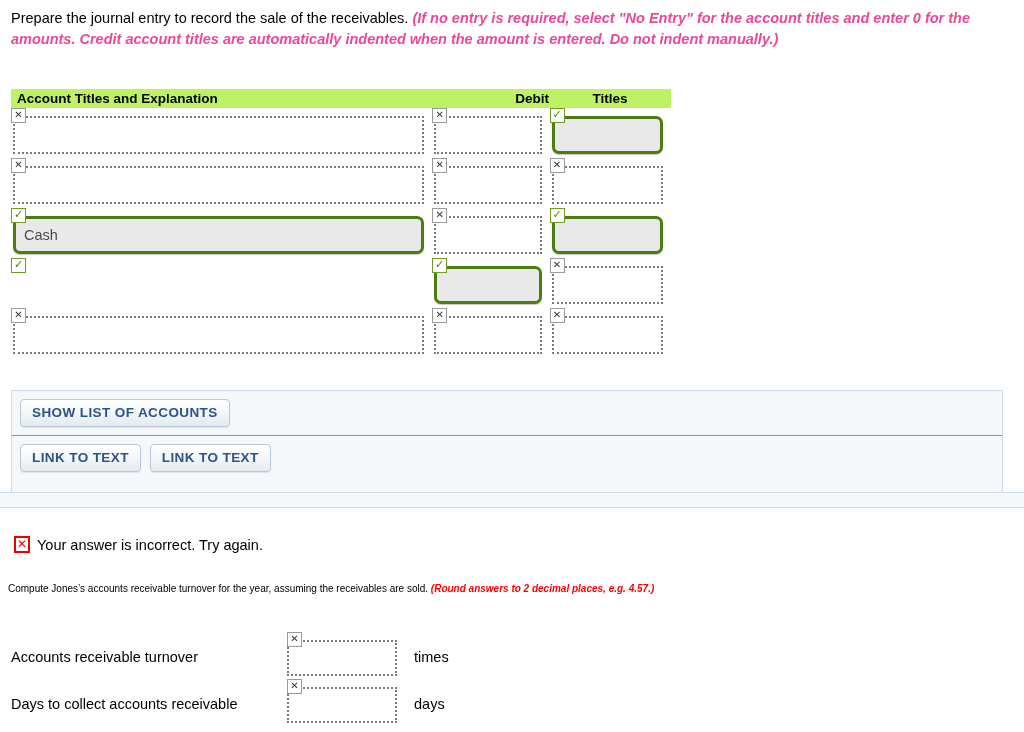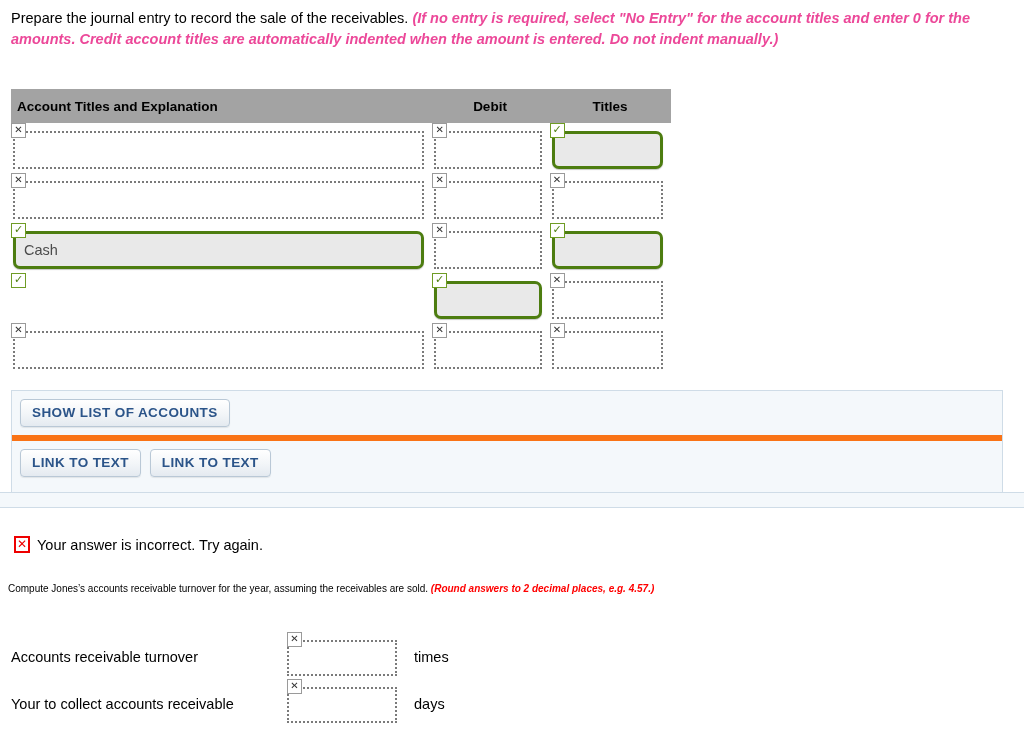--- a/index.html
+++ b/index.html
@@ -34,28 +34,28 @@
 
   
   .je-table {
     position: absolute;
     left: 11px;
     top: 89px;
     width: 660px;
   }
   .je-head {
     display: flex;
-    background: #a3a3a3;
-    height: 34px;
+    background: #bef264;
+    height: 19px;
     align-items: center;
     font-weight: bold;
     font-size: 13.5px;
   }
   .je-head .c-title { width: 420px; padding-left: 6px; box-sizing: border-box; }
-  .je-head .c-debit { width: 118px; text-align: center; }
+  .je-head .c-debit { width: 118px; text-align: right; }
   .je-head .c-credit { width: 122px; text-align: center; }
 
   .je-row {
     display: flex;
     height: 50px;
     align-items: flex-start;
   }
   .cell {
     position: relative;
     box-sizing: border-box;
@@ -126,21 +126,21 @@
     position: absolute;
     left: 11px;
     top: 390px;
     width: 992px;
     background: #f4f8fb;
     border: 1px solid #cfdce7;
     box-sizing: border-box;
   }
   .panel-row {
     padding: 8px 8px;
-    border-bottom: 6px solid #f97316;
+    border-bottom: 1px solid #f97316;
     display: flex;
     gap: 9px;
   }
   .panel-row.last {
     border-bottom: none;
     padding-bottom: 22px;
   }
   .btn {
     display: inline-block;
     background: linear-gradient(to bottom, #ffffff 0%, #f2f5f8 55%, #e4eaf0 100%);
@@ -335,20 +335,20 @@
 <div id="answers-container">
     <div class="ans-row r1">
       <div class="ans-label">Accounts receivable turnover</div>
       <div class="ans-box-wrap">
         <div class="ans-box"></div>
         <span class="marker wrong" style="top: -2px;">✕</span>
       </div>
       <div class="ans-unit">times</div>
     </div>
     <div class="ans-row r2">
-      <div class="ans-label">Your to collect accounts receivable</div>
+      <div class="ans-label">Days to collect accounts receivable</div>
       <div class="ans-box-wrap">
         <div class="ans-box"></div>
         <span class="marker wrong" style="top: -2px;">✕</span>
       </div>
       <div class="ans-unit">days</div>
     </div>
   </div>
 
 </body></html>

